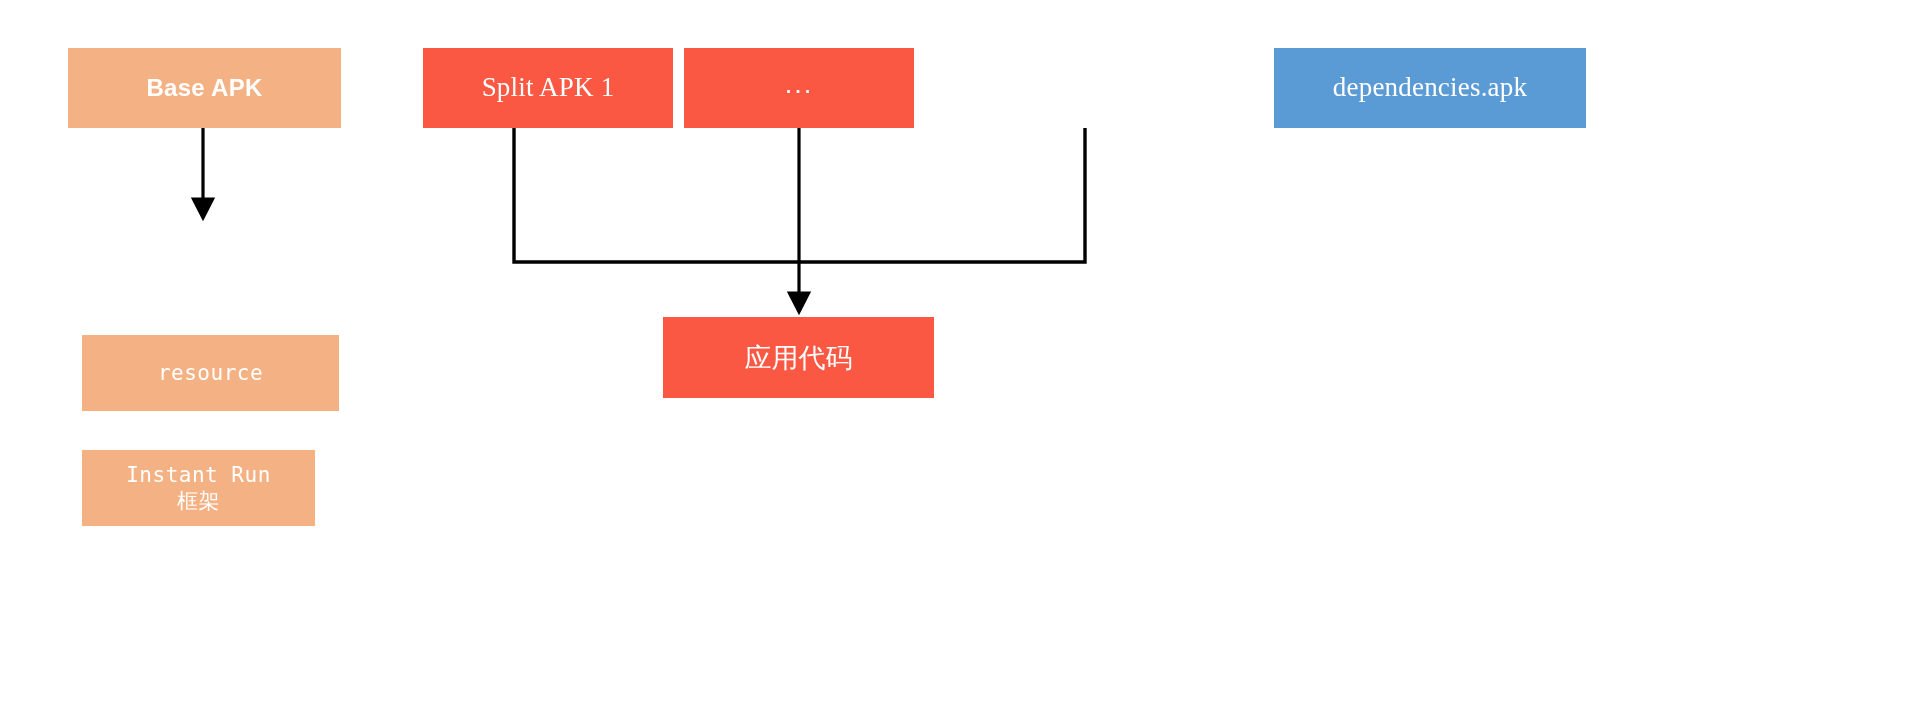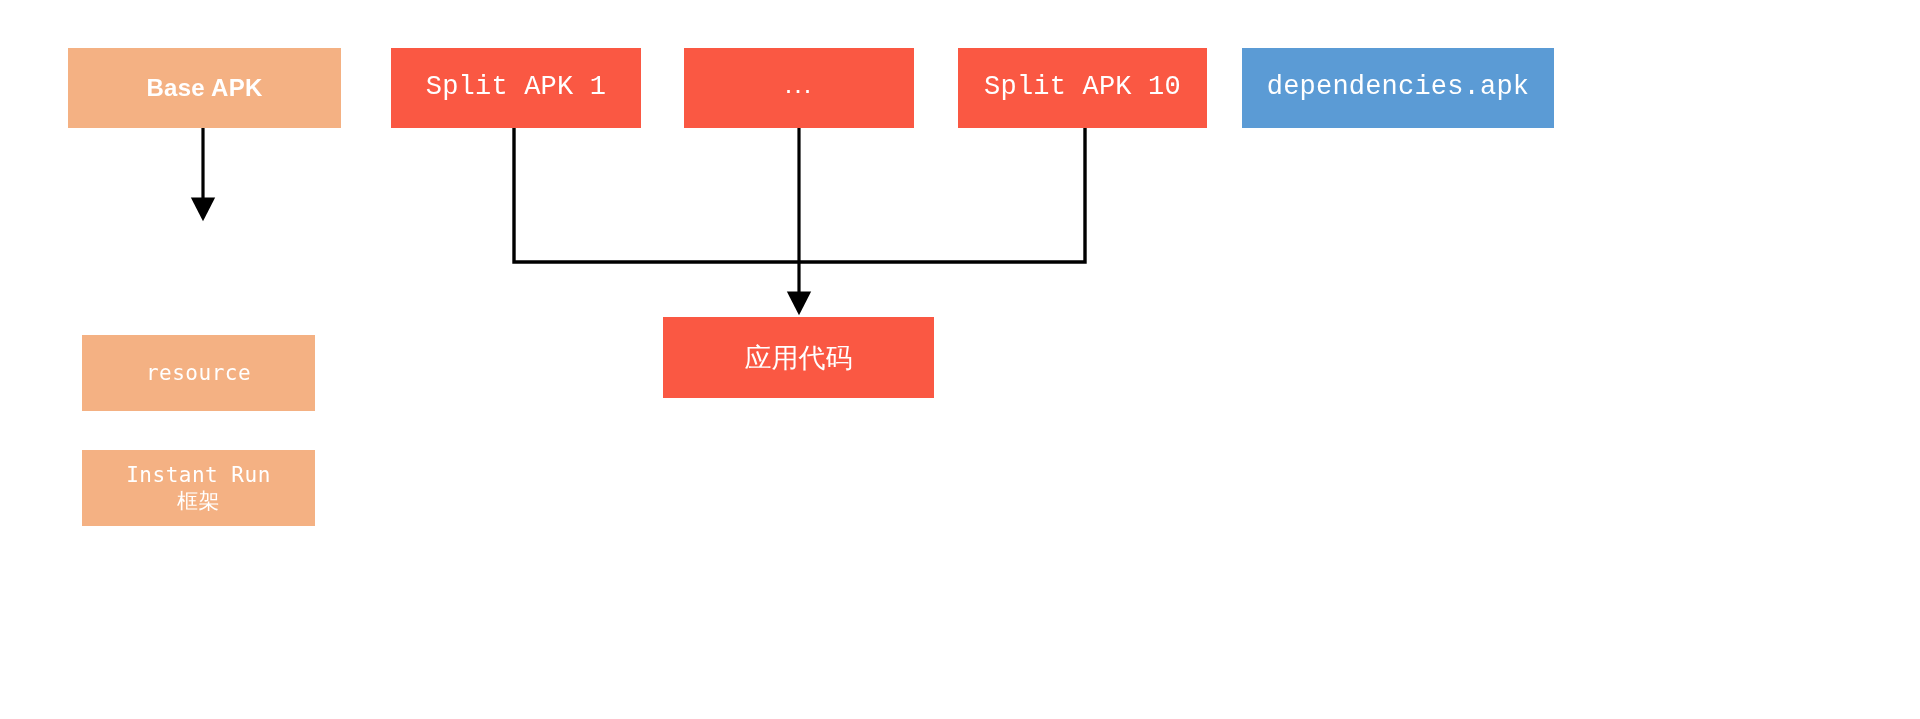--- a/index.html
+++ b/index.html
@@ -24,24 +24,25 @@
     display: flex;
     align-items: center;
     justify-content: center;
     text-align: center;
     color: #ffffff;
     box-sizing: border-box;
     line-height: 1.25;
     user-select: none;
   }
   .node-sans {
-    font-family: Liberation Mono, monospace;
+    font-family: Liberation Serif, serif;
     font-size: 27px;
     font-weight: 400;
     letter-spacing: 0.2px;
+    margin-left: 32px;
   }
   .node-sans-bold {
     font-family: "Liberation Sans", sans-serif;
     font-size: 24px;
     font-weight: 700;
     letter-spacing: 0.3px;
   }
   .node-mono {
     font-family: "DejaVu Sans Mono", "Liberation Mono", monospace;
     font-size: 21px;
@@ -105,30 +106,27 @@
   </div>
 
   <div class="node node-sans" style="left:391px; top:48px; width:250px; height:80px; background:#FA5843;">
     <span>Split APK 1</span>
   </div>
 
   <div class="node ellipsis-node" style="left:684px; top:48px; width:230px; height:80px; background:#FA5843;">
     <span>...</span>
   </div>
 
-  <div class="node node-sans" style="left:958px; top:48px; width:249px; height:80px; background:#FA5843;">
-    <span>Split APK 10</span>
-  </div>
 
   <div class="node node-sans" style="left:1242px; top:48px; width:312px; height:80px; background:#5B9BD5;">
     <span>dependencies.apk</span>
   </div>
 
 
-  <div class="node node-mono" style="left:82px; top:335px; width:233px; height:76px; background:#F4B183;">
+  <div class="node node-mono" style="left:82px; top:335px; width:257px; height:76px; background:#F4B183;">
     <span>resource</span>
   </div>
 
   <div class="node node-cjk" style="left:663px; top:317px; width:271px; height:81px; background:#FA5843;">
     <span>应用代码</span>
   </div>
 
   <div class="node node-mono" style="left:82px; top:450px; width:233px; height:76px; background:#F4B183; flex-direction:column;">
     <span class="mline">Instant Run</span>
     <span class="mline">框架</span>

